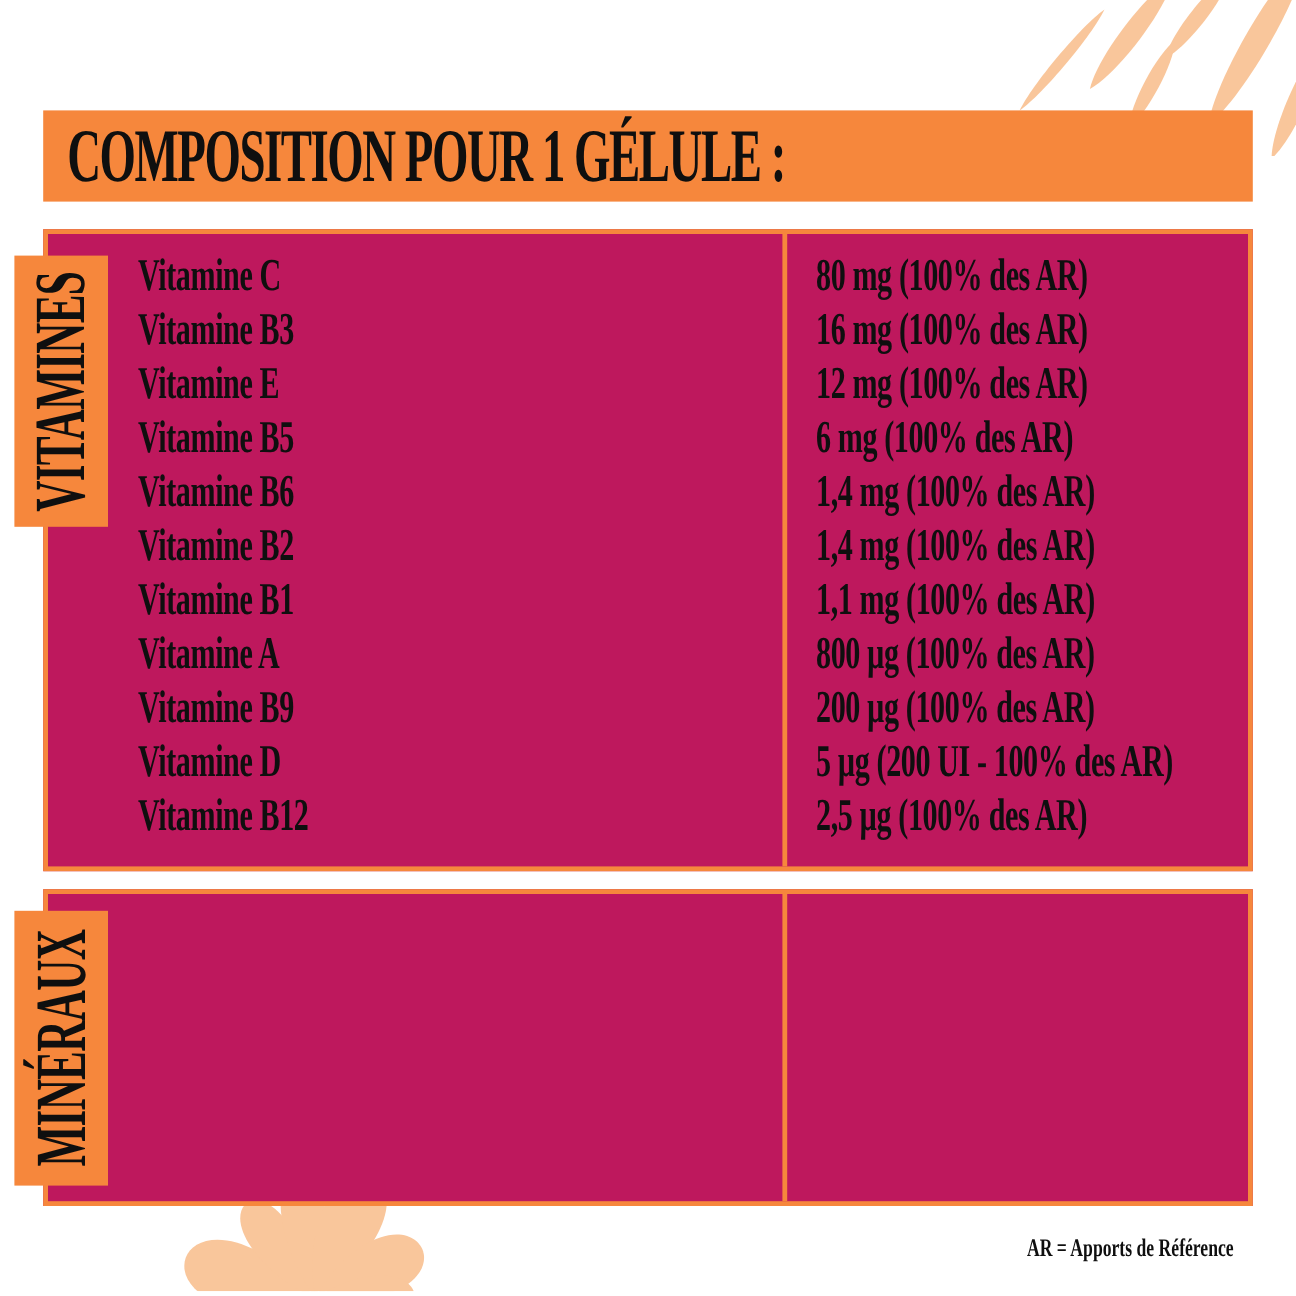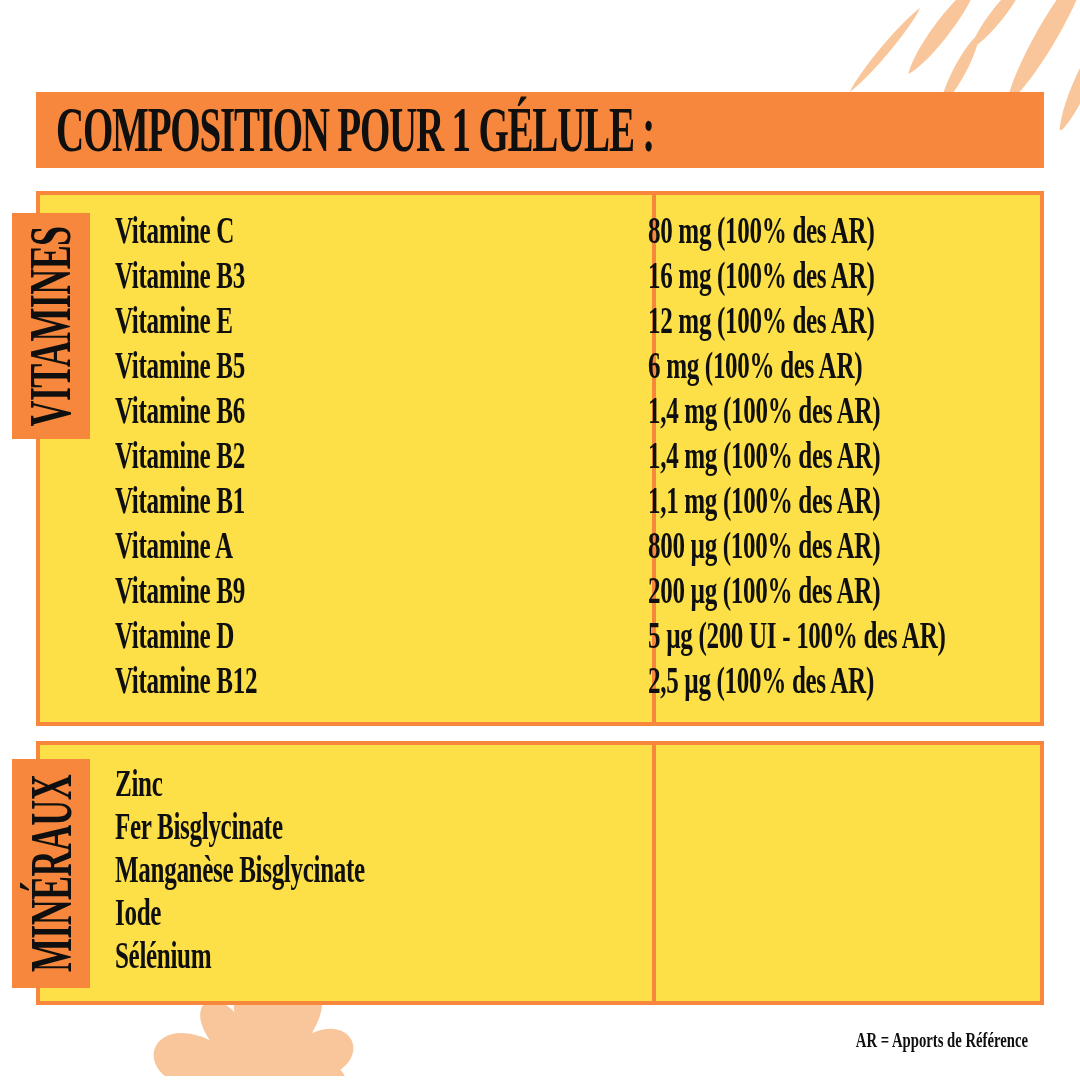--- a/index.html
+++ b/index.html
@@ -15,30 +15,30 @@
     background:#F6873C;
   }
   .header-bar .title{
     position:absolute;left:20px;top:0;height:76px;line-height:76px;
     font-size:63px;letter-spacing:-2px;white-space:nowrap;
     transform:scaleX(0.62);transform-origin:0 50%;
   }
   
   .section-box{
     position:absolute;left:36px;width:1008px;
-    border:4px solid #F6873C;background:#fde047;box-sizing:border-box;
+    border:4px solid #F6873C;background:#be185d;box-sizing:border-box;
   }
   .box-vitamins{top:191px;height:535px;}
   .box-minerals{top:741px;height:264px;}
   .col-divider{
     position:absolute;top:0;bottom:0;left:612px;width:4px;background:#F6873C;
   }
   .col{position:absolute;top:0;}
   .col.names{left:75px;right:400px;}
-  .col.values{left:608px;right:10px;}
+  .col.values{left:640px;right:10px;}
   .box-vitamins .col{padding-top:13px;}
   .box-vitamins .line{line-height:45px;}
   .box-minerals .col{padding-top:17px;}
   .box-minerals .line{line-height:43px;}
   .line{
     font-size:38px;letter-spacing:-0.5px;white-space:nowrap;
     transform:scaleX(0.66);transform-origin:0 50%;
   }
   
   .side-label{
@@ -127,27 +127,20 @@
       <div class="line">5 µg (200 UI - 100% des AR)</div>
       <div class="line">2,5 µg (100% des AR)</div>
     </div>
   </div>
   <div class="side-label label-vitamins">
     <span>VITAMINES</span>
   </div>
 
   <div class="section-box box-minerals">
     <div class="col-divider"></div>
-    <div class="col names">
-      <div class="line">Zinc</div>
-      <div class="line">Fer Bisglycinate</div>
-      <div class="line">Manganèse Bisglycinate</div>
-      <div class="line">Iode</div>
-      <div class="line">Sélénium</div>
-    </div>
   </div>
   <div class="side-label label-minerals">
     <span>MINÉRAUX</span>
   </div>
 
   <div class="footnote">AR = Apports de Référence</div>
 
 </div>
 
 </body></html>

